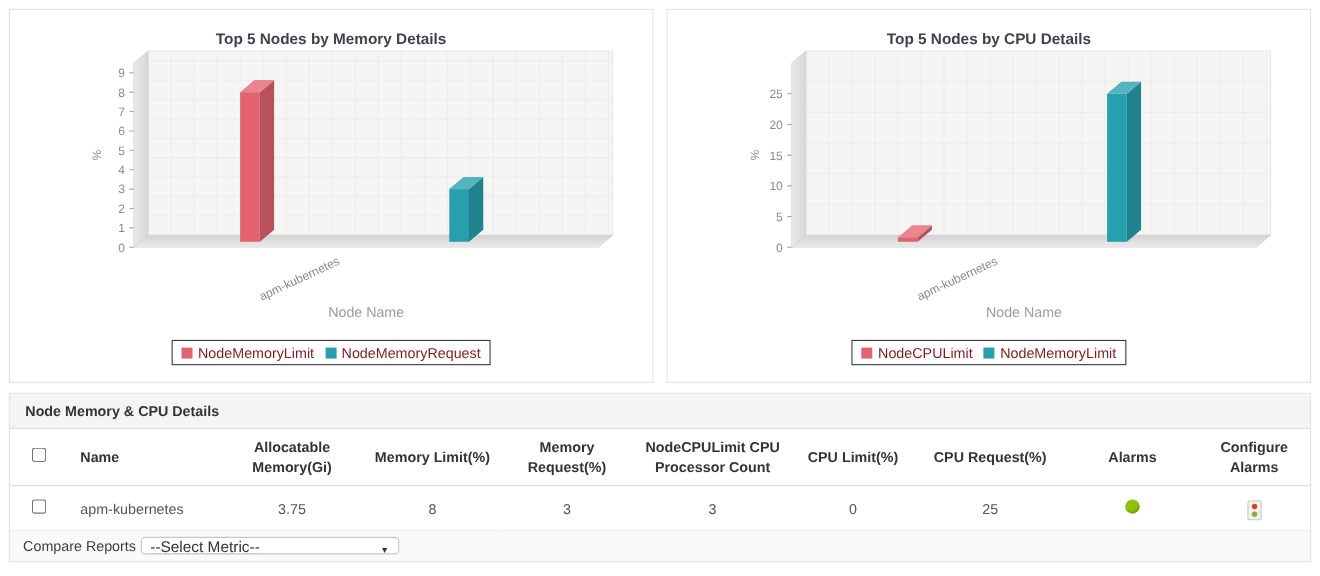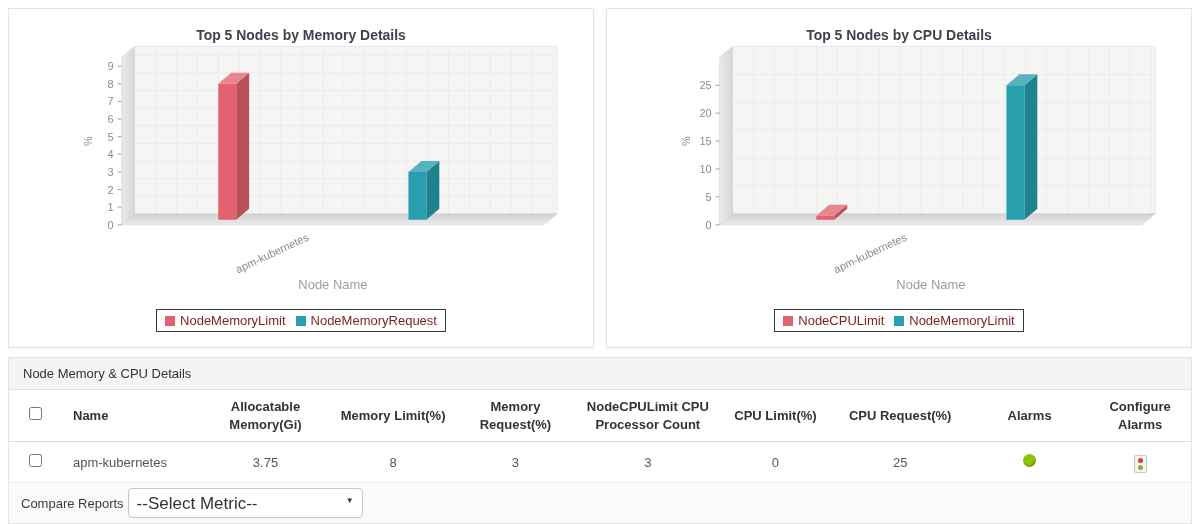--- a/index.html
+++ b/index.html
@@ -19,42 +19,42 @@
   .c-xlabel{font-size:13px;fill:#9c9c9c;font-family:"Liberation Sans",sans-serif;}
   .c-cat{font-size:11px;fill:#8a8a8a;font-family:"Liberation Sans",sans-serif;}
 
   .legend{display:inline-flex;gap:10px;align-items:center;border:1px solid #3a3a3a;background:#fff;
           padding:3px 8px;font-size:13px;color:#7f1d1d;margin-top:2px;}
   .legend .item{display:inline-flex;align-items:center;}
   .legend .sw{width:10px;height:10px;display:inline-block;margin-right:5px;}
 
   .table-panel{margin:9px 8px 0 8px;}
   .table-title{background:#f4f4f4;border-bottom:1px solid #e0e0e0;padding:8px 14px;
-               font-weight:normal;font-size:13px;color:#333;}
+               font-weight:bold;font-size:13px;color:#333;}
   table{width:100%;border-collapse:collapse;font-size:13px;color:#4a4a4a;table-layout:fixed;}
   thead th{font-weight:bold;color:#333;padding:8px 6px;border-bottom:1px solid #dcdcdc;
            text-align:center;vertical-align:middle;line-height:1.35;font-size:13px;}
   th.cell-name,td.cell-name{text-align:left;padding-left:12px;}
   tbody td{padding:9px 6px;text-align:center;border-bottom:1px solid #ececec;color:#555;}
   .col-chk{width:52px;}
   input[type=checkbox]{width:13px;height:13px;accent-color:#bdbdbd;margin:0;}
 
   .health-dot{width:13px;height:13px;border-radius:50%;display:inline-block;
               box-shadow:inset -1px -2px 2px rgba(0,0,0,0.18);}
   .alarm-icon{display:inline-flex;flex-direction:column;align-items:center;justify-content:space-between;
               width:13px;height:18px;background:#f4f4ee;border:1px solid #c9c9bc;border-radius:2px;
               padding:2px 0;box-sizing:border-box;cursor:pointer;}
   .alarm-icon i{width:5px;height:5px;border-radius:50%;display:block;}
 
   .table-footer{display:flex;align-items:center;gap:4px;background:#fafafa;
                 padding:5px 12px;font-size:13px;color:#3c3c3c;}
   .select-wrap{position:relative;display:inline-block;}
-  select{appearance:none;-webkit-appearance:none;width:235px;height:30px;border:1px solid #c6c6c6;
-         border-radius:4px;background:#fff;font-size:17px;color:#333;padding:0 24px 0 8px;
-         font-family:"Liberation Sans",sans-serif;}
+  select{appearance:none;-webkit-appearance:none;width:235px;height:16px;border:1px solid #c6c6c6;
+         border-radius:4px;background:#fff;font-size:14px;color:#333;padding:0 24px 0 8px;
+         font-family:"Liberation Sans",sans-serif;text-decoration:underline;}
   .arrow{position:absolute;right:9px;top:8px;font-size:8px;color:#333;pointer-events:none;}
 </style>
 </head>
 <body>
 
 <div class="charts-row">
   <section class="panel chart-panel">
     <svg class="chart-svg" viewBox="0 0 585 294">
         <defs>
           <linearGradient id="floor0" x1="0" y1="0" x2="0" y2="1">

